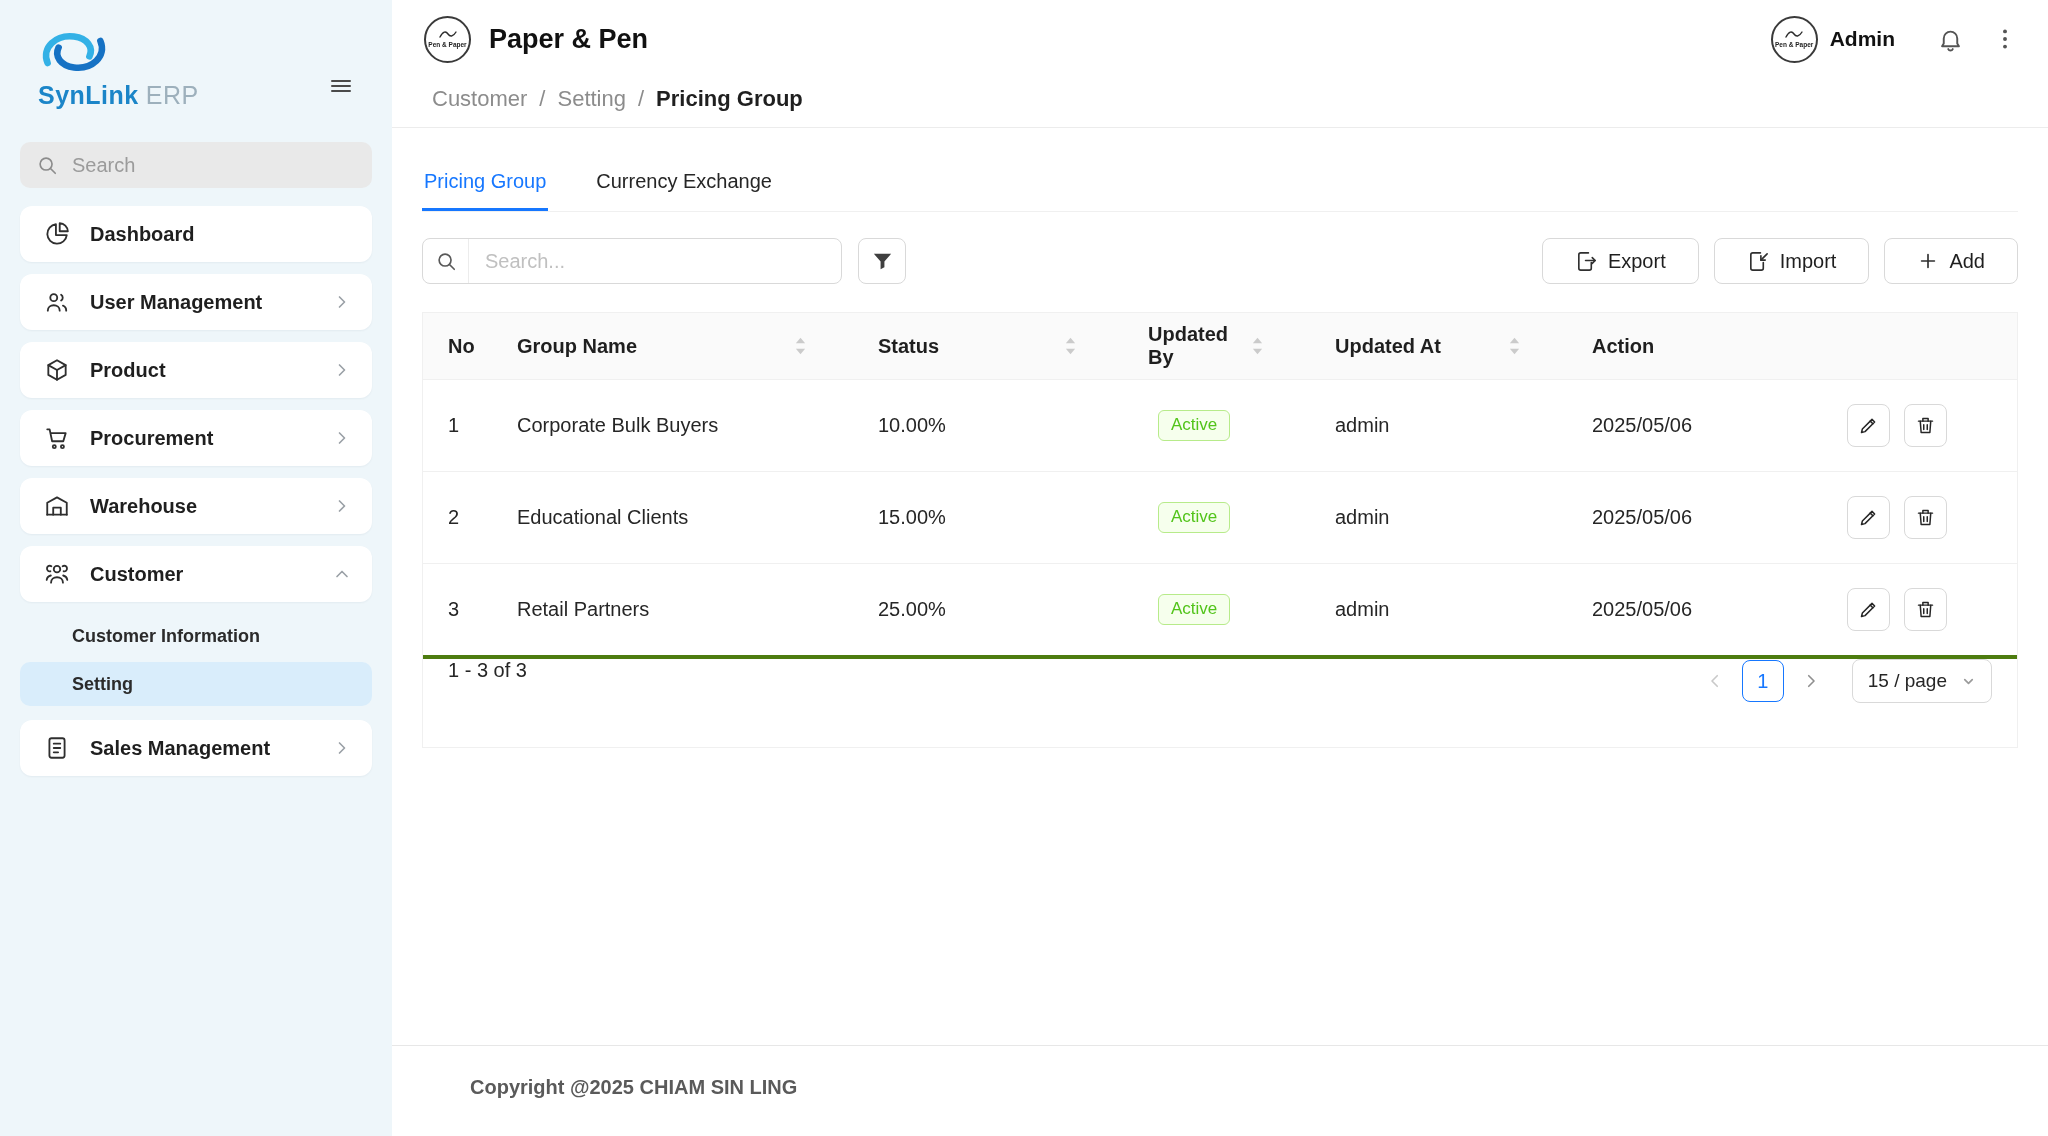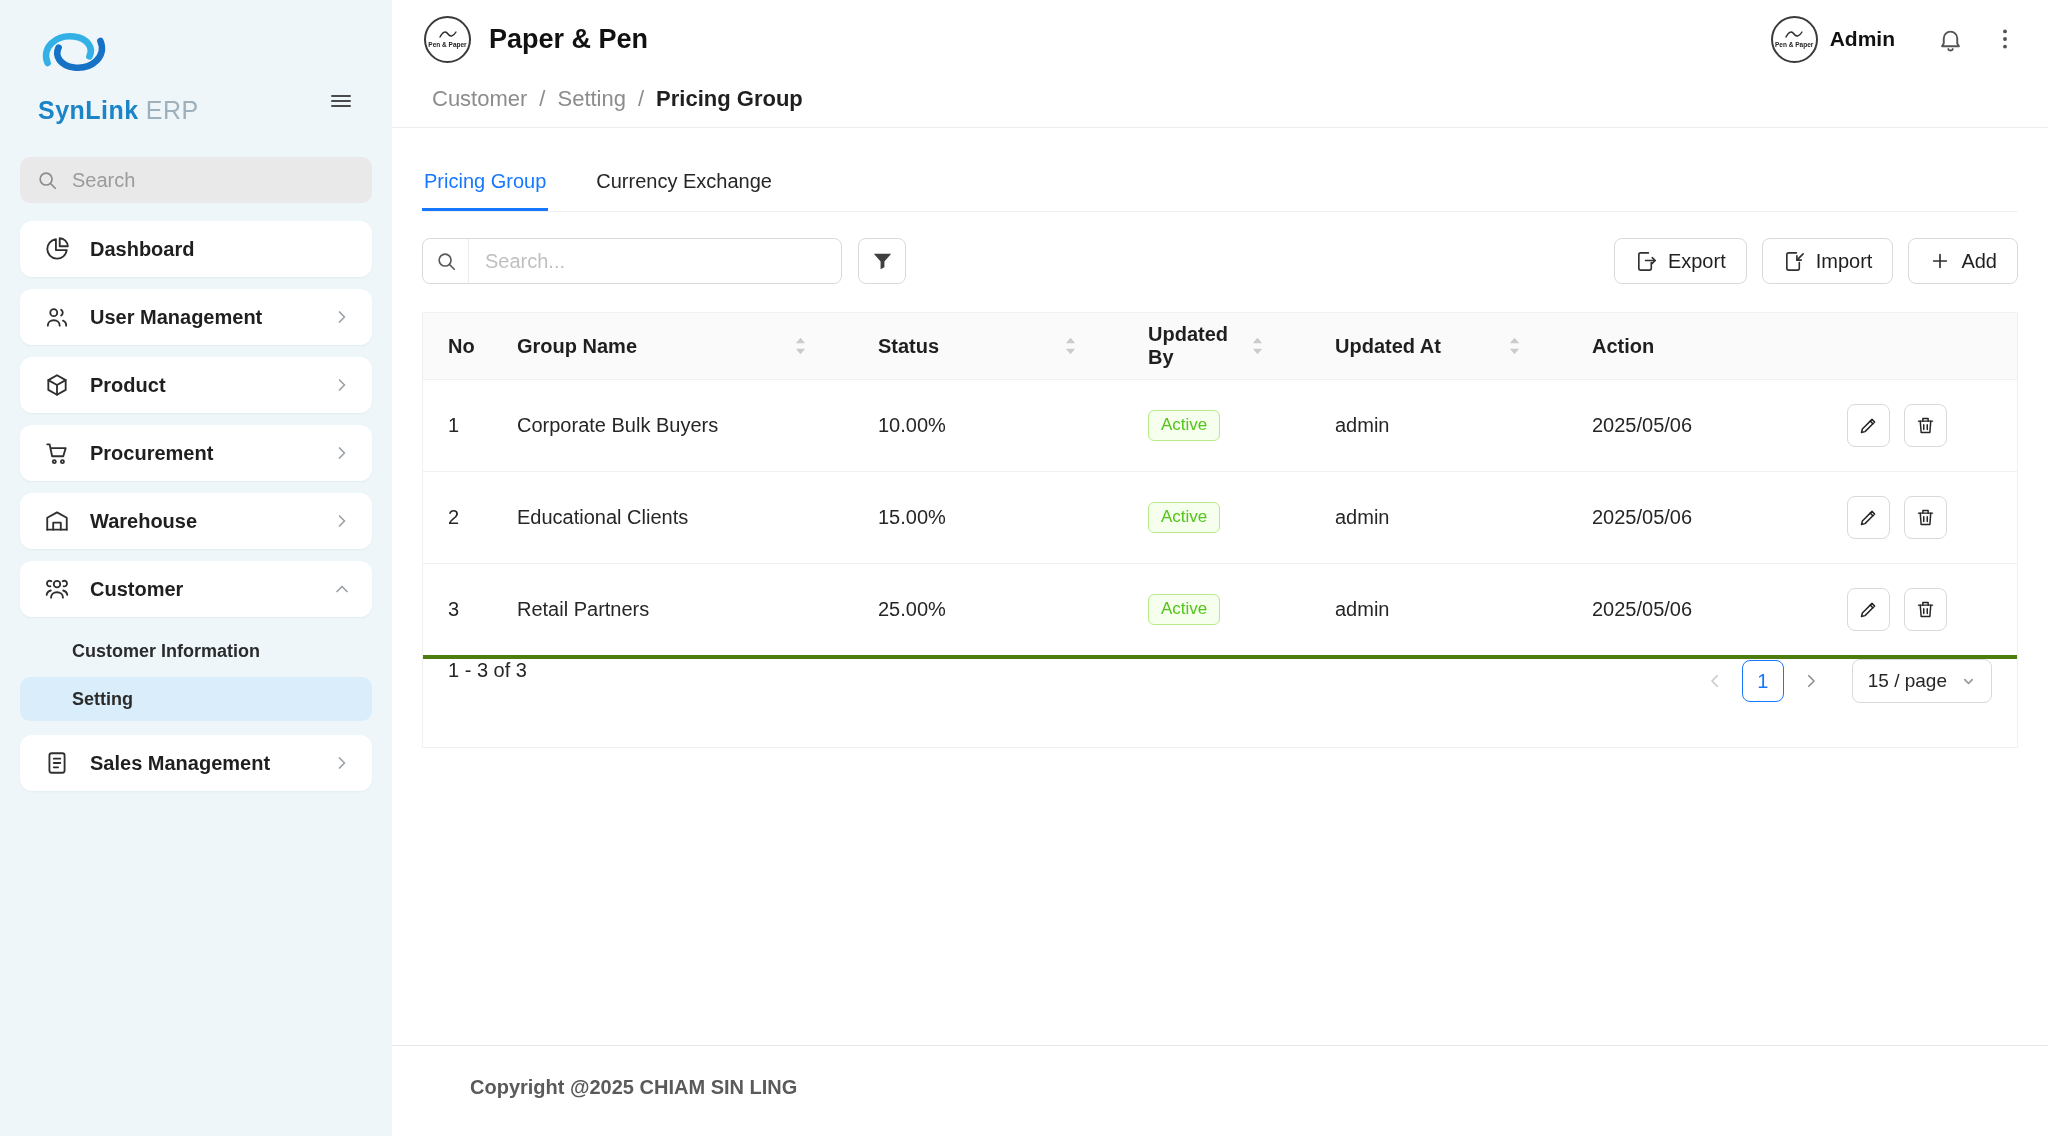--- a/index.html
+++ b/index.html
@@ -13,21 +13,21 @@
   svg { display:block; }
 
   
   .sidebar {
     width:392px; min-width:392px; height:100%;
     background:#eef6fa; padding:30px 20px 20px;
     display:flex; flex-direction:column;
   }
   .brand-row { display:flex; align-items:flex-end; justify-content:space-between; padding:0 16px 6px 18px; }
   .brand { display:flex; flex-direction:column; }
-  .brand-text { font-size:25px; letter-spacing:.5px; margin-top:22px; white-space:nowrap; }
+  .brand-text { font-size:25px; letter-spacing:.5px; margin-top:7px; white-space:nowrap; }
   .brand-name { font-weight:bold; color:#1b85c8; }
   .brand-suffix { color:#9db0bc; margin-left:7px; }
   .hamburger { color:#4a4a4a; margin-bottom:12px; cursor:pointer; }
 
   .side-search {
     height:46px; background:#e9e9e9; border-radius:10px;
     display:flex; align-items:center; gap:12px; padding:0 16px; margin:26px 0 18px;
   }
   .side-search input { border:none; outline:none; background:transparent; font-size:20px; color:#333; width:100%; font-family:inherit; }
   .side-search input::placeholder { color:#9b9b9b; }
@@ -87,35 +87,35 @@
   .search-btn { width:46px; height:100%; display:flex; align-items:center; justify-content:center; color:#595959; border-right:1px solid #ececec; cursor:pointer; }
   .search-group input { flex:1; border:none; outline:none; background:transparent; font-size:20px; padding:0 16px; color:#333; font-family:inherit; }
   .search-group input::placeholder { color:#c0c0c0; }
   .filter-btn {
     width:48px; height:46px; border:1px solid #d9d9d9; border-radius:8px; margin-left:16px;
     display:flex; align-items:center; justify-content:center; background:#fff; color:#3f3f3f; cursor:pointer;
   }
   .toolbar-actions { margin-left:auto; display:flex; gap:15px; }
   .btn {
     height:46px; border:1px solid #d9d9d9; border-radius:8px; background:#fff;
-    display:flex; align-items:center; gap:10px; padding:0 20px;
+    display:flex; align-items:center; gap:10px; padding:0 32px;
     font-size:20px; color:#1f1f1f; cursor:pointer; font-family:inherit;
   }
   .btn .bi { color:#2f2f2f; display:flex; }
 
   .table-wrap { margin-top:28px; border:1px solid #f0f0f0; }
   .t-header, .t-row { display:grid; grid-template-columns:69px 361px 270px 187px 257px 255px 1fr; align-items:center; }
   .t-header { background:#fafafa; height:66px; }
   .th { display:flex; align-items:center; padding-left:25px; font-size:20px; font-weight:bold; color:#1f1f1f; height:100%; }
   .th .sorter { margin-left:auto; margin-right:46px; display:flex; cursor:pointer; }
   .t-row { height:92px; border-top:1px solid #f0f0f0; font-size:20px; color:#262626; }
   .td { padding-left:25px; }
   .badge-active {
     display:inline-block; font-size:17px; color:#52c41a; background:#f6ffed;
-    border:1px solid #b7eb8a; border-radius:6px; padding:4px 12px; line-height:1.2;
+    border:1px solid #b7eb8a; border-radius:6px; padding:4px 12px; line-height:1.2;margin-left:10px;
   }
   .actions { display:flex; gap:14px; padding-left:25px; }
   .icon-btn {
     width:43px; height:43px; border:1px solid #d9d9d9; border-radius:8px; background:#fff;
     display:flex; align-items:center; justify-content:center; color:#262626; cursor:pointer;
   }
 
   .t-footer { display:flex; align-items:flex-start; border-top:4px solid #4d7c0f; height:92px; padding:0 25px; }
   .summary { font-size:20px; }
   .pager { margin-left:auto; display:flex; align-items:center; gap:18px; }

